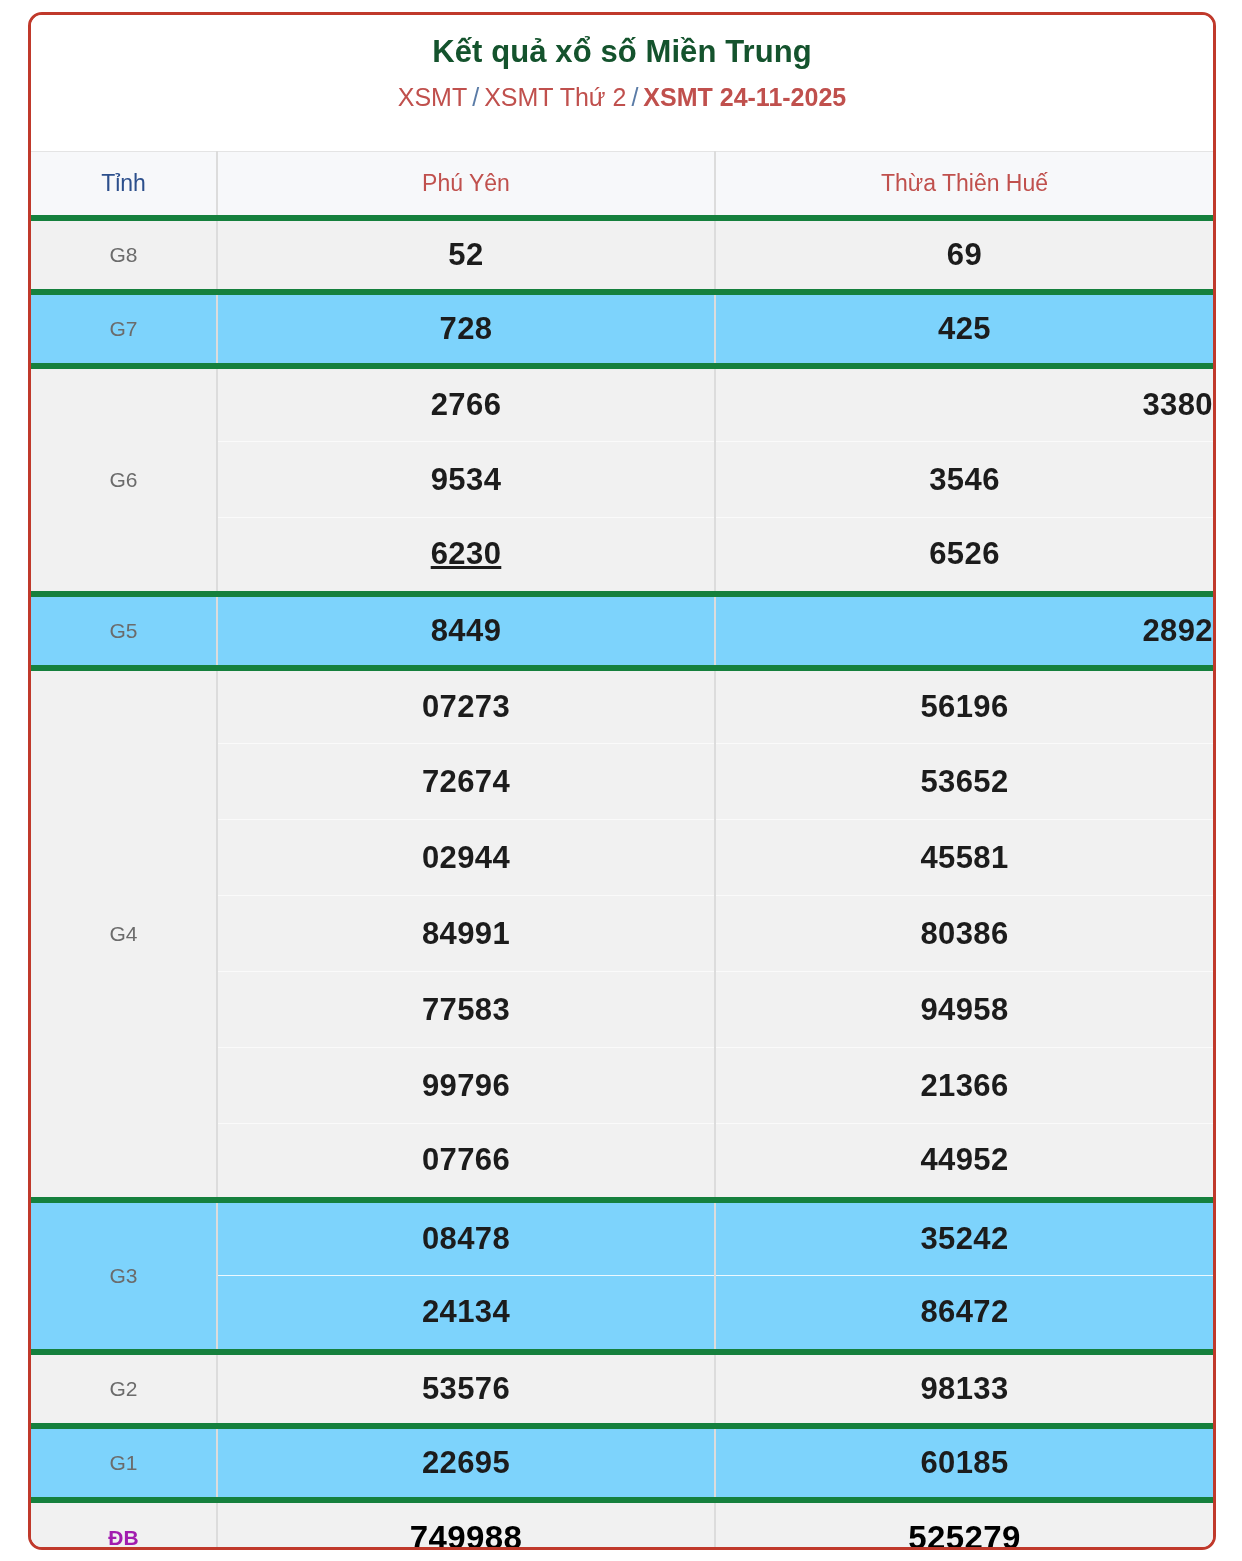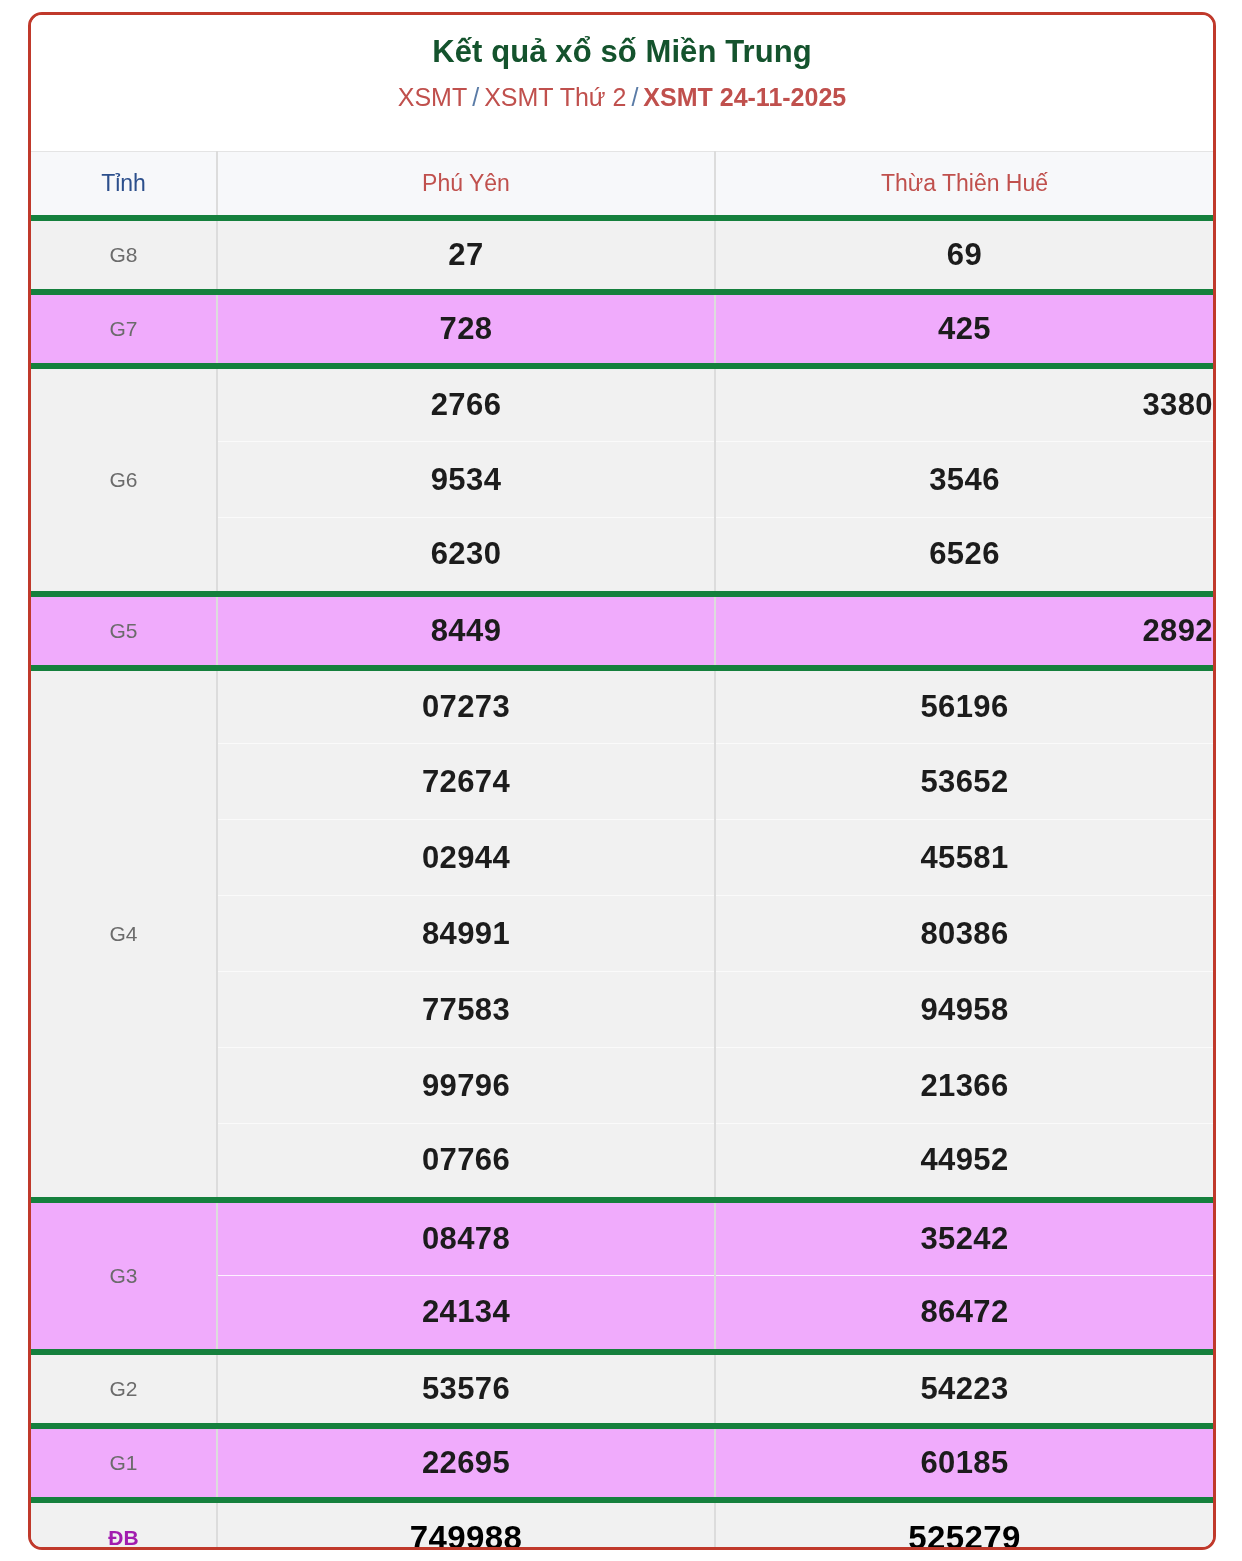--- a/index.html
+++ b/index.html
@@ -87,21 +87,21 @@
     font-size: 23px;
     color: #2c4f8c;
   }
   .th-prov {
     font-size: 23px;
     color: #c0504d;
   }
 
   
   tbody tr.stripe td { background: #f1f1f1; }
-  tbody tr.plain  td { background: #f0abfc; }
+  tbody tr.plain  td { background: #7dd3fc; }
 
   
   tbody tr.group-start td { border-top: 6px solid #15803d; }
   tbody tr.sub td.num-cell { border-top: 1px solid rgba(255,255,255,.85); }
   tbody tr.stripe.sub td.num-cell { border-top: 1px solid #fafafa; }
 
   td.label-cell {
     font-size: 21px;
     color: #6b6b6b;
     font-weight: normal;
@@ -151,39 +151,39 @@
       <tr>
         <th class="th-tinh">Tỉnh</th>
         <th class="th-prov">Phú Yên</th>
         <th class="th-prov">Thừa Thiên Huế</th>
       </tr>
     </thead>
 
     <tbody id="results-body">
         <tr class="stripe group-start">
           <td class="label-cell" rowspan="1">G8</td>
-          <td class="num-cell" style="height: 74px;">27</td>
+          <td class="num-cell" style="height: 74px;">52</td>
           <td class="num-cell" style="height: 74px;">69</td>
         </tr>
         <tr class="plain group-start">
           <td class="label-cell" rowspan="1">G7</td>
           <td class="num-cell" style="height: 74px;">728</td>
           <td class="num-cell" style="height: 74px;">425</td>
         </tr>
         <tr class="stripe group-start">
           <td class="label-cell" rowspan="3">G6</td>
           <td class="num-cell" style="height: 76px;">2766</td>
           <td class="num-cell" style="height: 76px; text-align: right;">3380</td>
         </tr>
         <tr class="stripe sub">
           <td class="num-cell" style="height: 76px;">9534</td>
           <td class="num-cell" style="height: 76px;">3546</td>
         </tr>
         <tr class="stripe sub">
-          <td class="num-cell" style="height: 76px;">6230</td>
+          <td class="num-cell" style="height: 76px; text-decoration: underline;">6230</td>
           <td class="num-cell" style="height: 76px;">6526</td>
         </tr>
         <tr class="plain group-start">
           <td class="label-cell" rowspan="1">G5</td>
           <td class="num-cell" style="height: 74px;">8449</td>
           <td class="num-cell" style="height: 74px; text-align: right;">2892</td>
         </tr>
         <tr class="stripe group-start">
           <td class="label-cell" rowspan="7">G4</td>
           <td class="num-cell" style="height: 76px;">07273</td>
@@ -218,21 +218,21 @@
           <td class="num-cell" style="height: 76px;">08478</td>
           <td class="num-cell" style="height: 76px;">35242</td>
         </tr>
         <tr class="plain sub">
           <td class="num-cell" style="height: 76px;">24134</td>
           <td class="num-cell" style="height: 76px;">86472</td>
         </tr>
         <tr class="stripe group-start">
           <td class="label-cell" rowspan="1">G2</td>
           <td class="num-cell" style="height: 74px;">53576</td>
-          <td class="num-cell" style="height: 74px;">54223</td>
+          <td class="num-cell" style="height: 74px;">98133</td>
         </tr>
         <tr class="plain group-start">
           <td class="label-cell" rowspan="1">G1</td>
           <td class="num-cell" style="height: 74px;">22695</td>
           <td class="num-cell" style="height: 74px;">60185</td>
         </tr>
         <tr class="stripe group-start db-row">
           <td class="label-cell" rowspan="1">ĐB</td>
           <td class="num-cell" style="height: 74px;">749988</td>
           <td class="num-cell" style="height: 74px;">525279</td>

